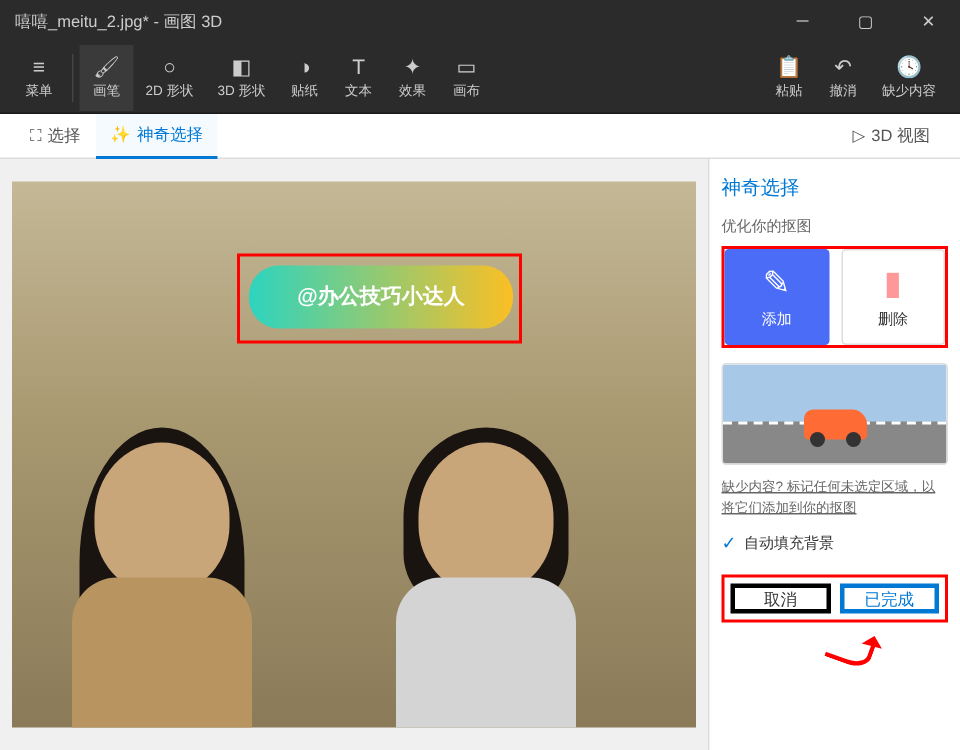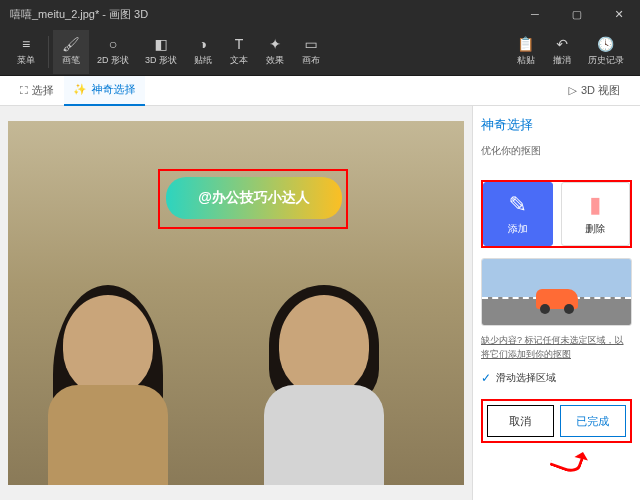--- a/index.html
+++ b/index.html
@@ -32,37 +32,37 @@
 .person.left { left: 20px; }
 .person.right { right: 60px; }
 .head { width: 90px; height: 100px; background: #c9a57a; border-radius: 50% 50% 45% 45%; position: absolute; top: 10px; left: 35px; }
 .hair { width: 110px; height: 120px; background: #1a1410; border-radius: 50% 50% 30% 30%; position: absolute; top: 0; left: 25px; }
 .person.left .hair { height: 180px; border-radius: 50% 50% 20% 20%; }
 .body { width: 120px; height: 100px; position: absolute; bottom: 0; left: 20px; border-radius: 30px 30px 0 0; }
 .person.left .body { background: #b89560; }
 .person.right .body { background: #d4d4d4; }
 .panel { width: 168px; background: #fff; border-left: 1px solid #ddd; padding: 10px 8px; display: flex; flex-direction: column; font-size: 11px; color: #333; }
 .panel-title { color: #0078d4; font-size: 13px; font-weight: 500; margin-bottom: 10px; }
-.panel-sub { color: #666; font-size: 10px; margin-bottom: 22px; }
+.panel-sub { color: #666; font-size: 10px; margin-bottom: 6px; }
 .tool-row { display: flex; gap: 8px; margin-bottom: 10px; }
 .tool-card { flex: 1; height: 64px; border: 1px solid #ddd; border-radius: 3px; display: flex; flex-direction: column; align-items: center; justify-content: center; font-size: 10px; gap: 4px; cursor: pointer; }
 .tool-card.active { background: #4a6cf7; color: #fff; border-color: #4a6cf7; }
 .tool-card .ticon { font-size: 22px; }
 .highlight-red { border: 2px solid #ff0000 !important; }
 .preview-box { height: 68px; border: 1px solid #ddd; border-radius: 3px; margin-bottom: 8px; position: relative; overflow: hidden; }
 .road { position: absolute; bottom: 0; width: 100%; height: 28px; background: #888; border-top: 2px dashed #fff; }
 .sky { position: absolute; top: 0; width: 100%; height: 40px; background: #a8c8e8; }
 .car { position: absolute; bottom: 16px; left: 50%; transform: translateX(-50%); width: 42px; height: 20px; background: #ff6b35; border-radius: 6px 10px 3px 3px; }
 .car::before, .car::after { content: ''; position: absolute; width: 10px; height: 10px; background: #333; border-radius: 50%; bottom: -5px; }
 .car::before { left: 4px; } .car::after { right: 4px; }
 .help-text { font-size: 9px; color: #666; line-height: 1.5; margin-bottom: 10px; text-decoration: underline; }
 .checkbox-row { display: flex; align-items: center; gap: 5px; font-size: 10px; margin-bottom: 14px; }
 .checkmark { color: #0078d4; font-size: 12px; }
 .btn-row { display: flex; gap: 6px; padding: 4px; }
-.btn { flex: 1; height: 32px; border: 1px solid #000000; background: #fff; font-size: 11px; display: flex; align-items: center; justify-content: center; cursor: pointer; }
+.btn { flex: 1; height: 20px; border: 3px solid #000000; background: #fff; font-size: 11px; display: flex; align-items: center; justify-content: center; cursor: pointer; }
 .btn.primary { border-color: #0078d4; color: #0078d4; }
 .arrow2 { position: relative; height: 30px; margin-top: 4px; }
 .arrow2-line { position: absolute; right: 50px; top: 4px; width: 30px; height: 20px; border-right: 3px solid #ff0000; border-bottom: 3px solid #ff0000; border-radius: 0 0 50% 0; transform: rotate(20deg); }
 .arrow2-head { position: absolute; right: 42px; top: -2px; border: 7px solid transparent; border-bottom-color: #ff0000; transform: rotate(15deg); }
 </style>
 </head>
 <body>
 
 <div class="window">
   <div class="titlebar">
@@ -112,21 +112,21 @@
     <div class="ribbon-btn">
       <span class="ribbon-icon">📋</span>
       <span>粘贴</span>
     </div>
     <div class="ribbon-btn">
       <span class="ribbon-icon">↶</span>
       <span>撤消</span>
     </div>
     <div class="ribbon-btn">
       <span class="ribbon-icon">🕓</span>
-      <span>历史记录</span>
+      <span>缺少内容</span>
     </div>
   </div>
 
   <div class="subbar">
     <div class="subbar-item">
       <span style="margin-right:4px">⛶</span>
       <span>选择</span>
     </div>
     <div class="subbar-item active">
       <span style="margin-right:4px">✨</span>
@@ -174,21 +174,21 @@
         </div>
       </div>
       <div class="preview-box">
         <div class="sky"></div>
         <div class="road"></div>
         <div class="car"></div>
       </div>
       <div class="help-text">缺少内容? 标记任何未选定区域，以将它们添加到你的抠图</div>
       <div class="checkbox-row">
         <span class="checkmark">✓</span>
-        <span>滑动选择区域</span>
+        <span>自动填充背景</span>
       </div>
       <div class="btn-row highlight-red">
         <div class="btn">
           <span>取消</span>
         </div>
         <div class="btn primary">
           <span>已完成</span>
         </div>
       </div>
       <div class="arrow2">

